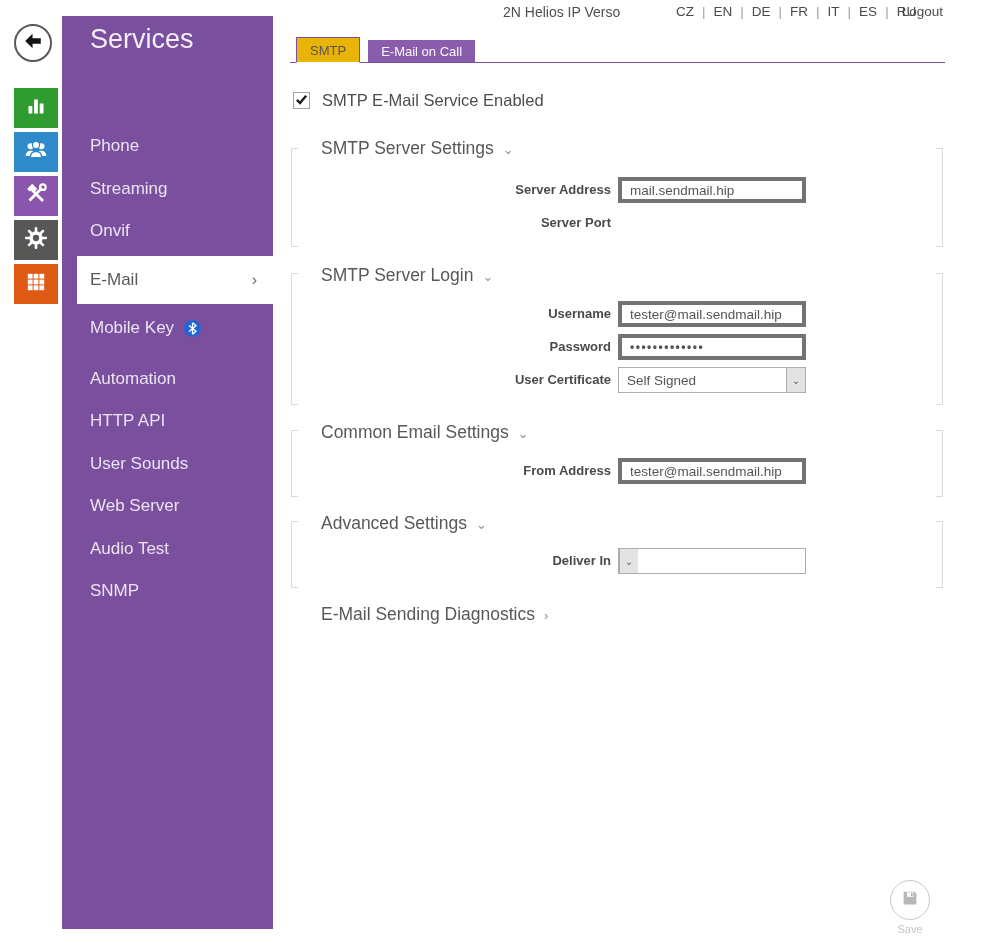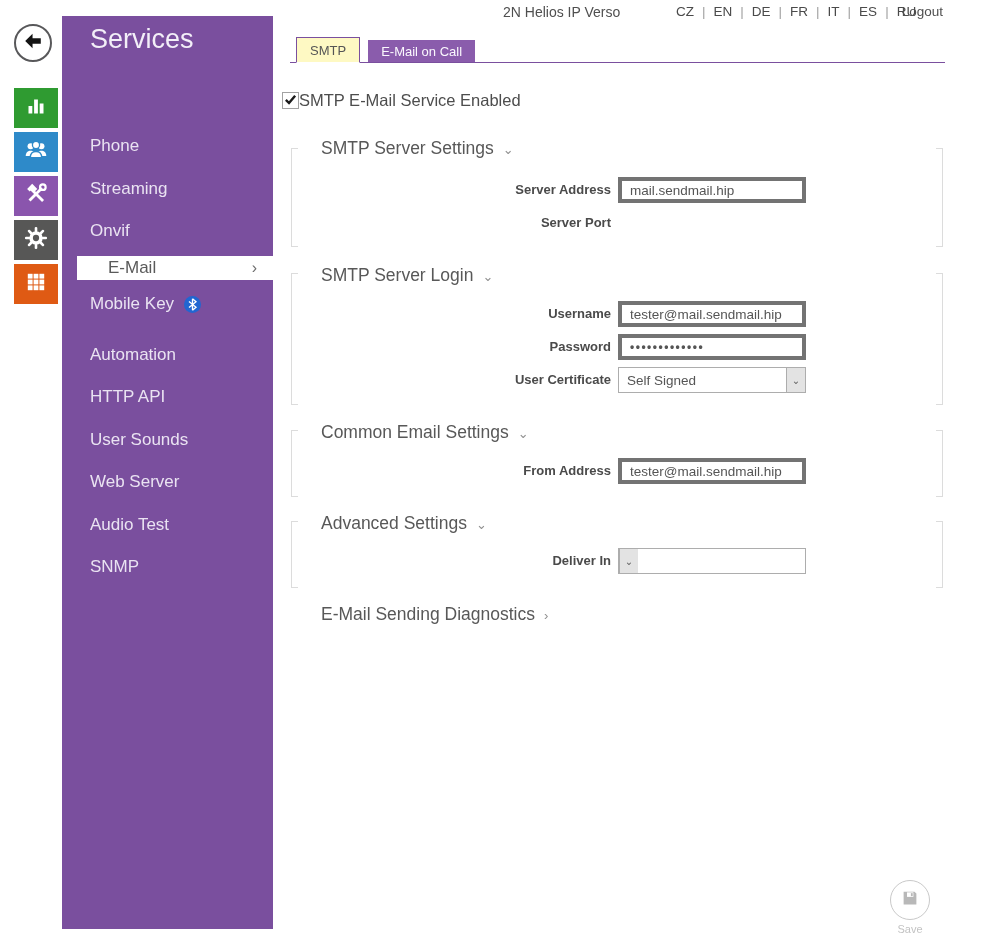--- a/index.html
+++ b/index.html
@@ -24,33 +24,33 @@
   .tile-hardware{background:#8a55ad;}
   .tile-services{background:#575756;}
   .tile-system{background:#df5a14;}
 
   
   .sidebar{position:absolute;left:62px;top:16px;width:211px;height:913px;background:#7a4f9e;}
   .sidebar-title{padding:8px 0 0 28px;font-size:27px;font-weight:300;color:#f3eff8;}
   .menu{position:absolute;top:109px;left:0;right:0;margin:0;padding:0;list-style:none;}
   .menu li{height:42.5px;display:flex;align-items:center;padding-left:28px;font-size:17px;font-weight:300;color:#eae3f2;cursor:pointer;box-sizing:border-box;}
   .menu li.gap{margin-top:8px;}
-  .menu li.selected{background:#fff;color:#5a5a5a;height:24px;margin:3px 0 3.5px 15px;padding-left:31px;padding-right:16px;justify-content:space-between;}
+  .menu li.selected{background:#fff;color:#5a5a5a;height:48px;margin:3px 0 3.5px 15px;padding-left:13px;padding-right:16px;justify-content:space-between;}
   .menu li.selected .chev{color:#6e6e6e;font-size:16px;}
   .bt-icon{margin-left:10px;display:inline-flex;}
 
   
   .tabs{position:absolute;left:290px;top:38px;width:655px;height:25px;box-sizing:border-box;
     border-bottom:1px solid #7a4f9e;display:flex;align-items:flex-end;}
   .tab{font-size:13px;padding:0 13px;display:flex;align-items:center;cursor:pointer;}
-  .tab.active{margin-left:6px;height:24px;background:#fef9c3;color:#555;border:1px solid #7a4f9e;border-bottom:1px solid #fff;margin-bottom:-1px;}
+  .tab.active{margin-left:6px;height:24px;background:#eab308;color:#555;border:1px solid #7a4f9e;border-bottom:1px solid #fff;margin-bottom:-1px;}
   .tab.inactive{margin-left:8px;height:22px;background:#8a5cac;color:#fbf8fe;}
 
   
-  .enable-row{position:absolute;left:282px;top:91px;display:flex;align-items:center;}
+  .enable-row{position:absolute;left:293px;top:91px;display:flex;align-items:center;gap:12px;}
   .checkbox{width:17px;height:17px;border:1px solid #a2a2a2;background:#fff;box-sizing:border-box;display:flex;align-items:center;justify-content:center;cursor:pointer;}
   .enable-label{font-size:16.5px;color:#4d4d4d;}
 
   
   .section{position:absolute;left:290px;width:655px;}
   .sec-title{margin:0 0 0 31px;font-size:17.5px;font-weight:300;color:#585858;line-height:24px;cursor:pointer;display:inline-block;}
   .sec-chev{color:#8f8f8f;font-size:13px;margin-left:9px;}
   .bl,.br{position:absolute;width:7px;box-sizing:border-box;}
   .bl{left:1px;border-left:1px solid #dcdcdc;border-top:1px solid #dcdcdc;border-bottom:1px solid #dcdcdc;}
   .br{right:2px;border-right:1px solid #dcdcdc;border-top:1px solid #dcdcdc;border-bottom:1px solid #dcdcdc;}

